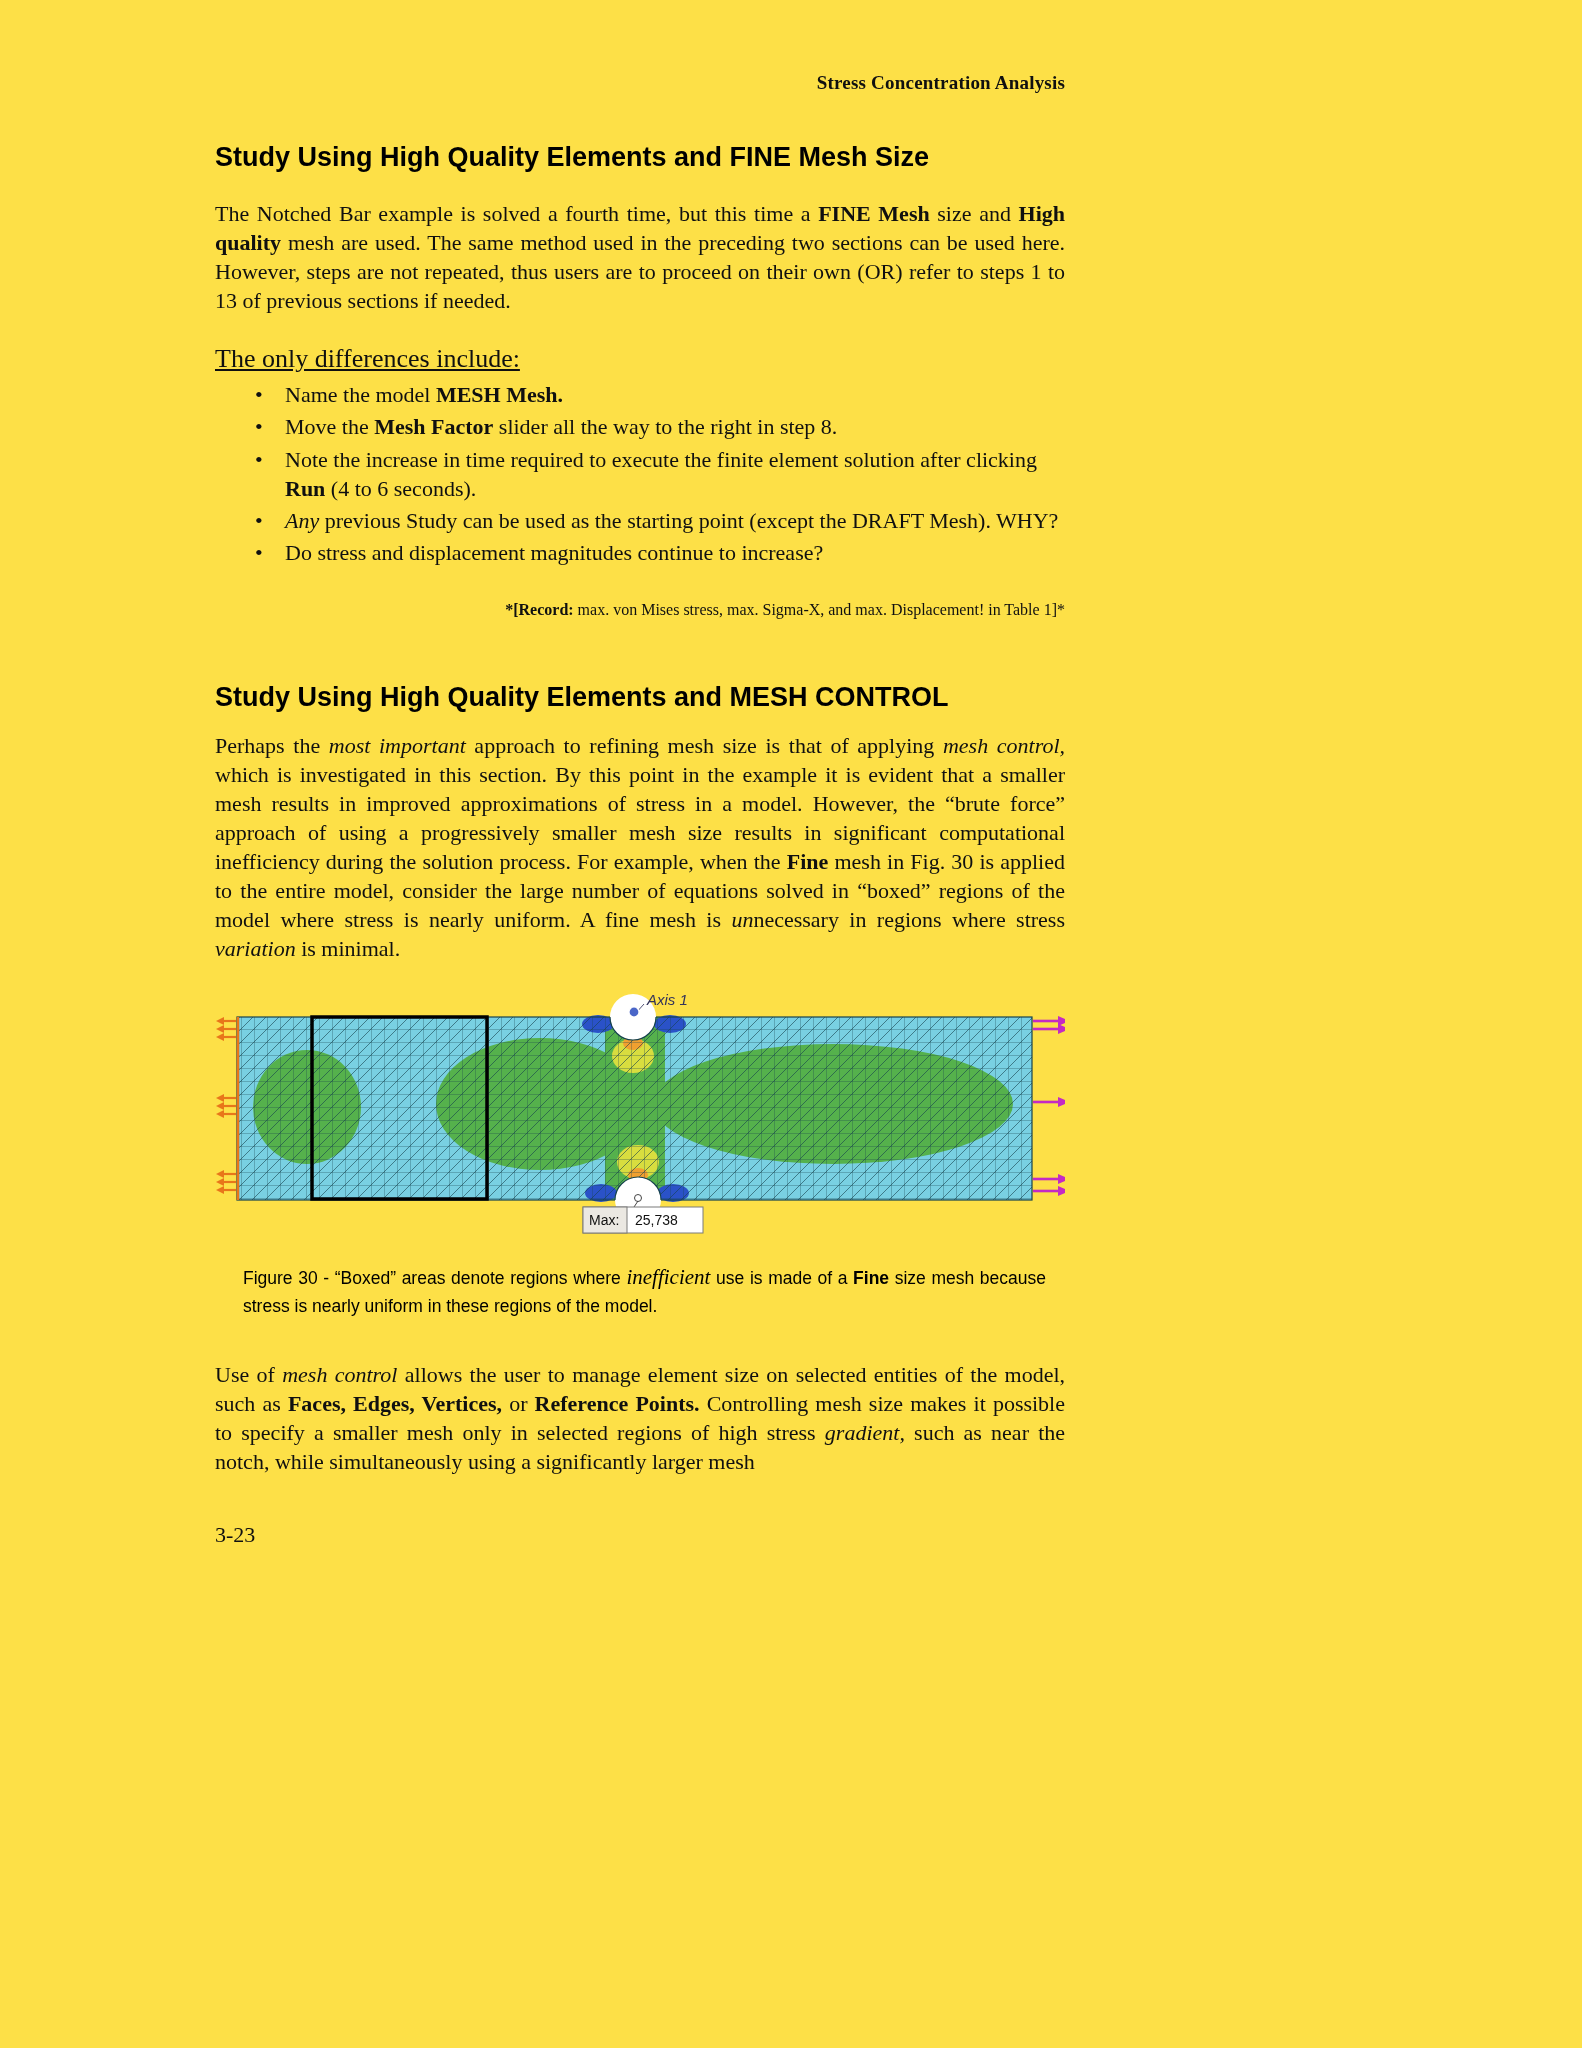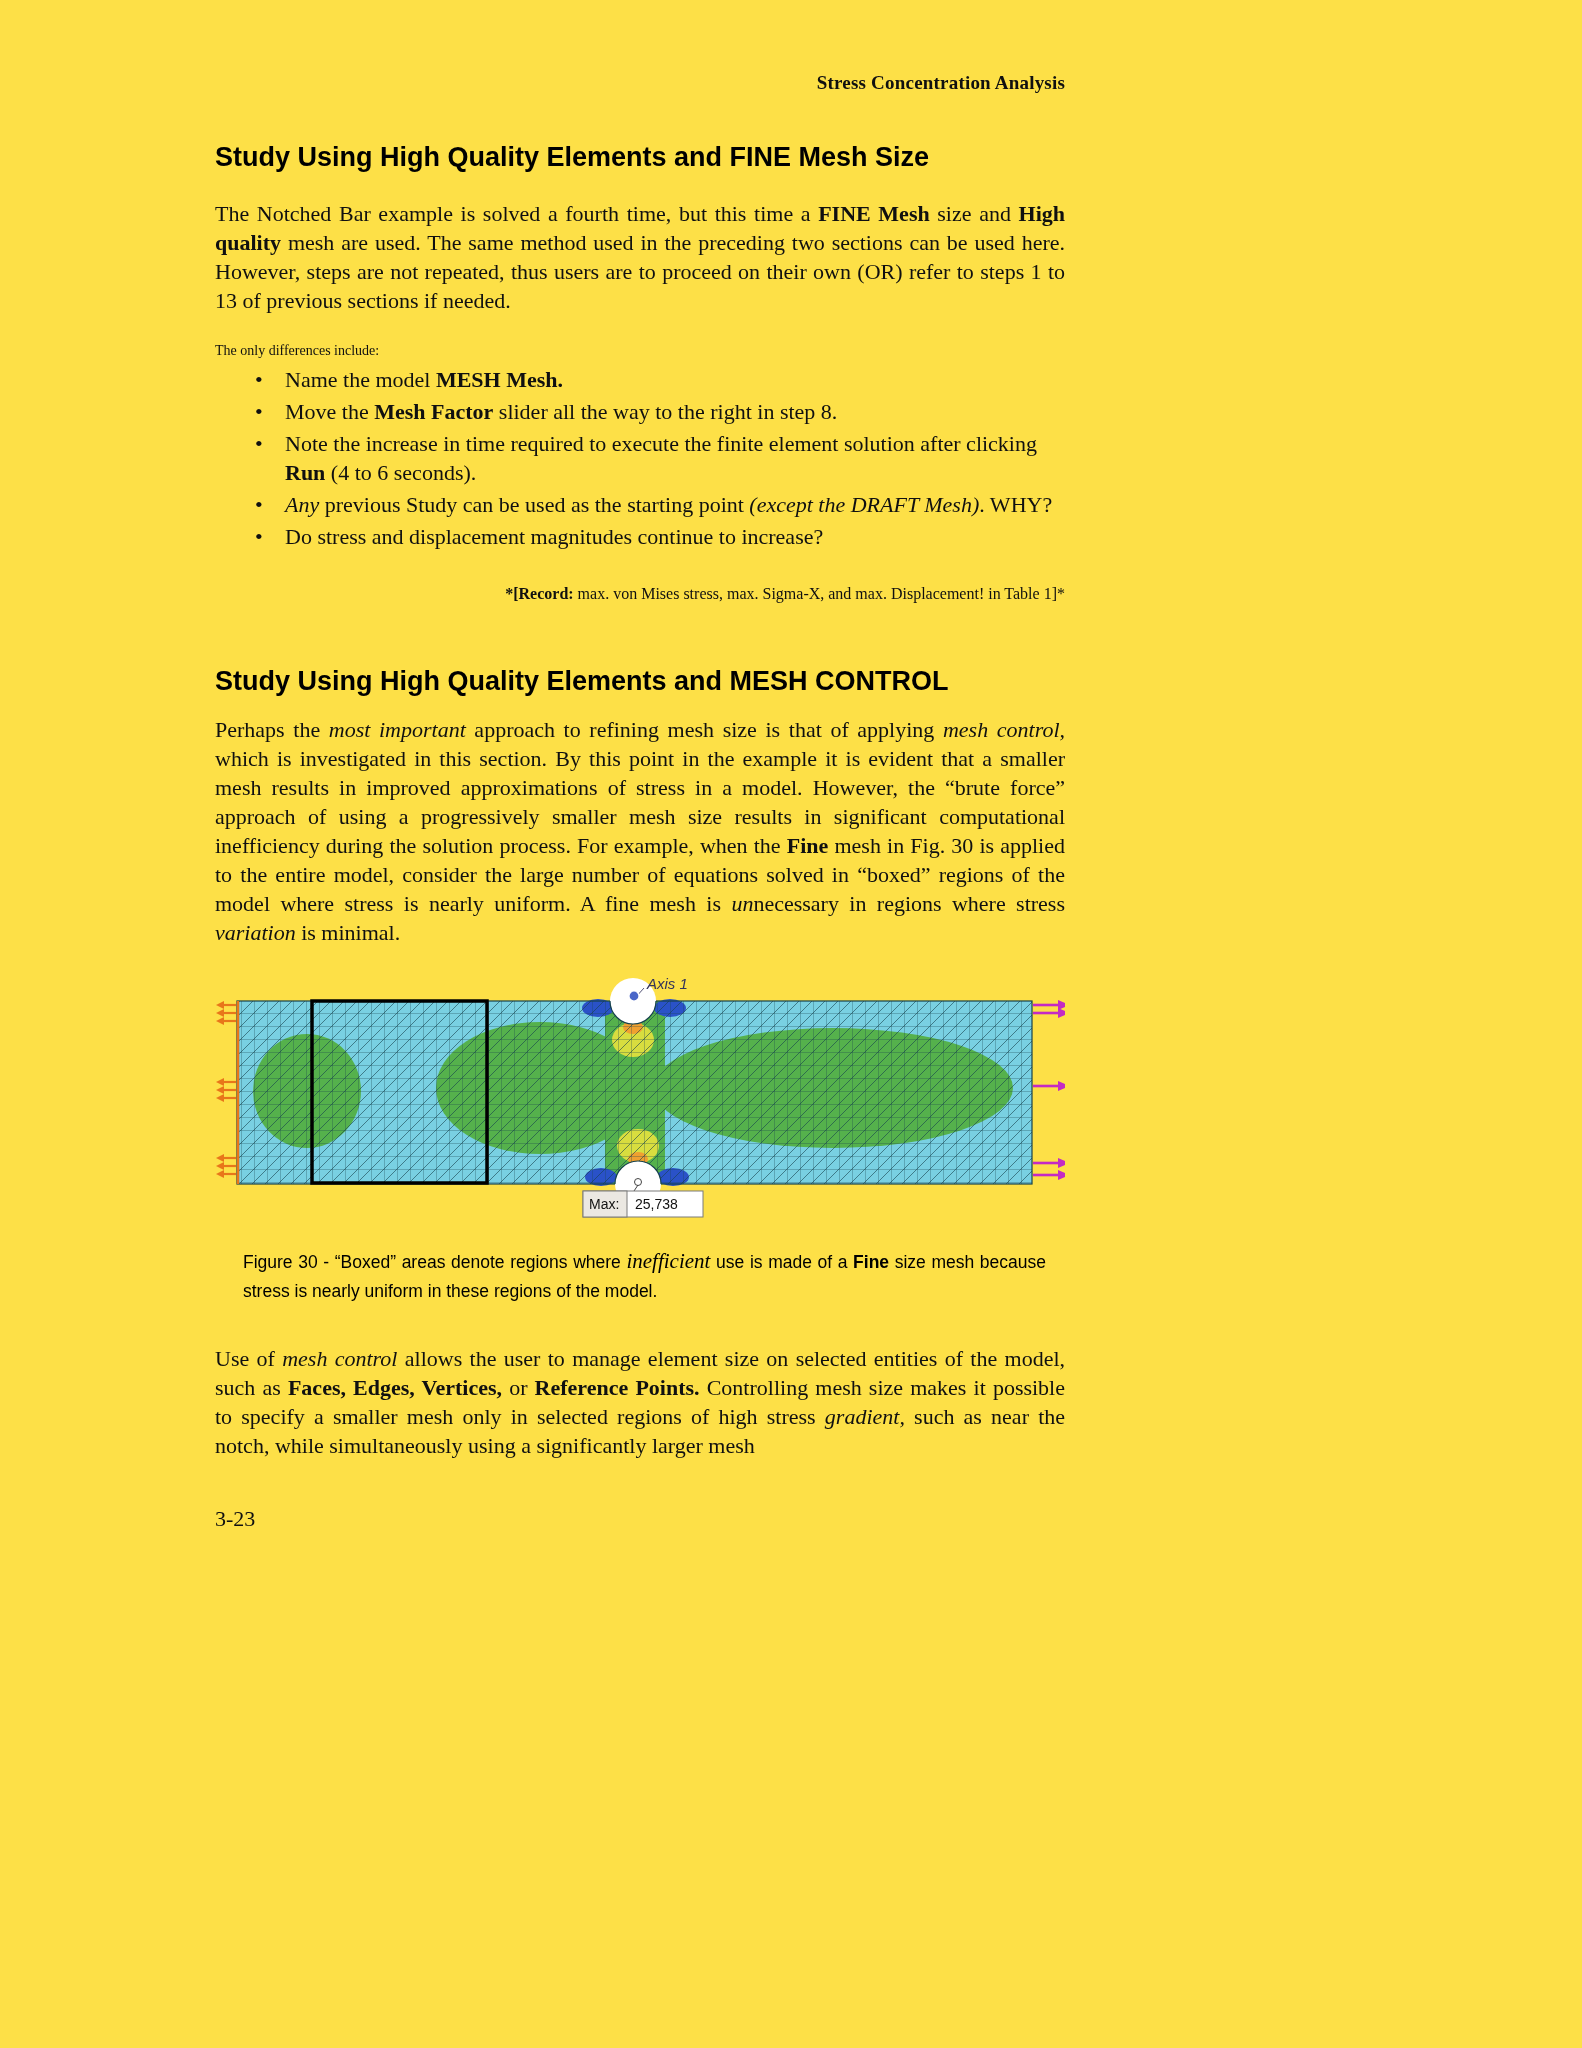--- a/index.html
+++ b/index.html
@@ -12,21 +12,21 @@
     font-family:"Liberation Sans", sans-serif;
     font-size:27px; font-weight:bold; color:#000;
     margin:48px 0 26px 0;
   }
   h1.section-title.second { margin-top:62px; margin-bottom:18px; }
 
   p.body {
     font-size:22px; line-height:1.32; text-align:justify;
     margin:0 0 27px 0;
   }
-  p.lead-in { font-size:14px; line-height:1.32; margin:0 0 4px 0; }
+  p.lead-in { font-size:26px; line-height:1.32; margin:0 0 4px 0;text-decoration:underline; }
 
   ul.diff-list { list-style:none; margin:2px 0 30px 0; padding:0 0 0 70px; font-size:22px; line-height:1.32; }
   ul.diff-list li { position:relative; margin:0 0 3px 0; }
   ul.diff-list li::before { content:"\2022"; position:absolute; left:-30px; top:0; }
 
   p.record-note { font-size:16px; line-height:1.32; margin:32px 0 0 0;text-align:right; }
 
   .figure-block { position:relative; width:850px; margin:14px 0 0 0; }
   .figure-caption {
     font-family:"Liberation Sans", sans-serif;
@@ -52,21 +52,21 @@
   <h1 class="section-title">Study Using High Quality Elements and FINE Mesh Size</h1>
 
   <p class="body"><span>The Notched Bar example is solved a fourth time, but this time a </span><span style="font-weight: bold;">FINE Mesh</span><span> size and </span><span style="font-weight: bold;">High quality</span><span> mesh are used. The same method used in the preceding two sections can be used here. However, steps are not repeated, thus users are to proceed on their own (OR) refer to steps 1 to 13 of previous sections if needed.</span></p>
 
   <p class="lead-in">The only differences include:</p>
 
   <ul class="diff-list">
     <li><span><span>Name the model </span><span style="font-weight: bold;">MESH Mesh.</span></span></li>
     <li><span><span>Move the </span><span style="font-weight: bold;">Mesh Factor</span><span> slider all the way to the right in step 8.</span></span></li>
     <li><span><span>Note the increase in time required to execute the finite element solution after clicking </span><span style="font-weight: bold;">Run</span><span> (4 to 6 seconds).</span></span></li>
-    <li><span><span style="font-style: italic;">Any</span><span> previous Study can be used as the starting point </span><span style="font-style: italic;">(except the DRAFT Mesh)</span><span>. WHY?</span></span></li>
+    <li><span><span style="font-style: italic;">Any</span><span> previous Study can be used as the starting point </span><span style="">(except the DRAFT Mesh)</span><span>. WHY?</span></span></li>
     <li><span><span>Do stress and displacement magnitudes continue to increase?</span></span></li>
   </ul>
 
   <p class="record-note"><span style="font-weight: bold;">*[Record:</span><span> max. von Mises stress, max. Sigma-X, and max. Displacement! in Table 1]*</span></p>
 
   <h1 class="section-title second">Study Using High Quality Elements and MESH CONTROL</h1>
 
   <p class="body"><span>Perhaps the </span><span style="font-style: italic;">most important</span><span> approach to refining mesh size is that of applying </span><span style="font-style: italic;">mesh control,</span><span> which is investigated in this section. By this point in the example it is evident that a smaller mesh results in improved approximations of stress in a model. However, the “brute force” approach of using a progressively smaller mesh size results in significant computational inefficiency during the solution process. For example, when the </span><span style="font-weight: bold;">Fine</span><span> mesh in Fig. 30 is applied to the entire model, consider the large number of equations solved in “boxed” regions of the model where stress is nearly uniform. A fine mesh is </span><span style="font-style: italic;">un</span><span>necessary in regions where stress </span><span style="font-style: italic;">variation</span><span> is minimal.</span></p>
 
   <div class="figure-block">

